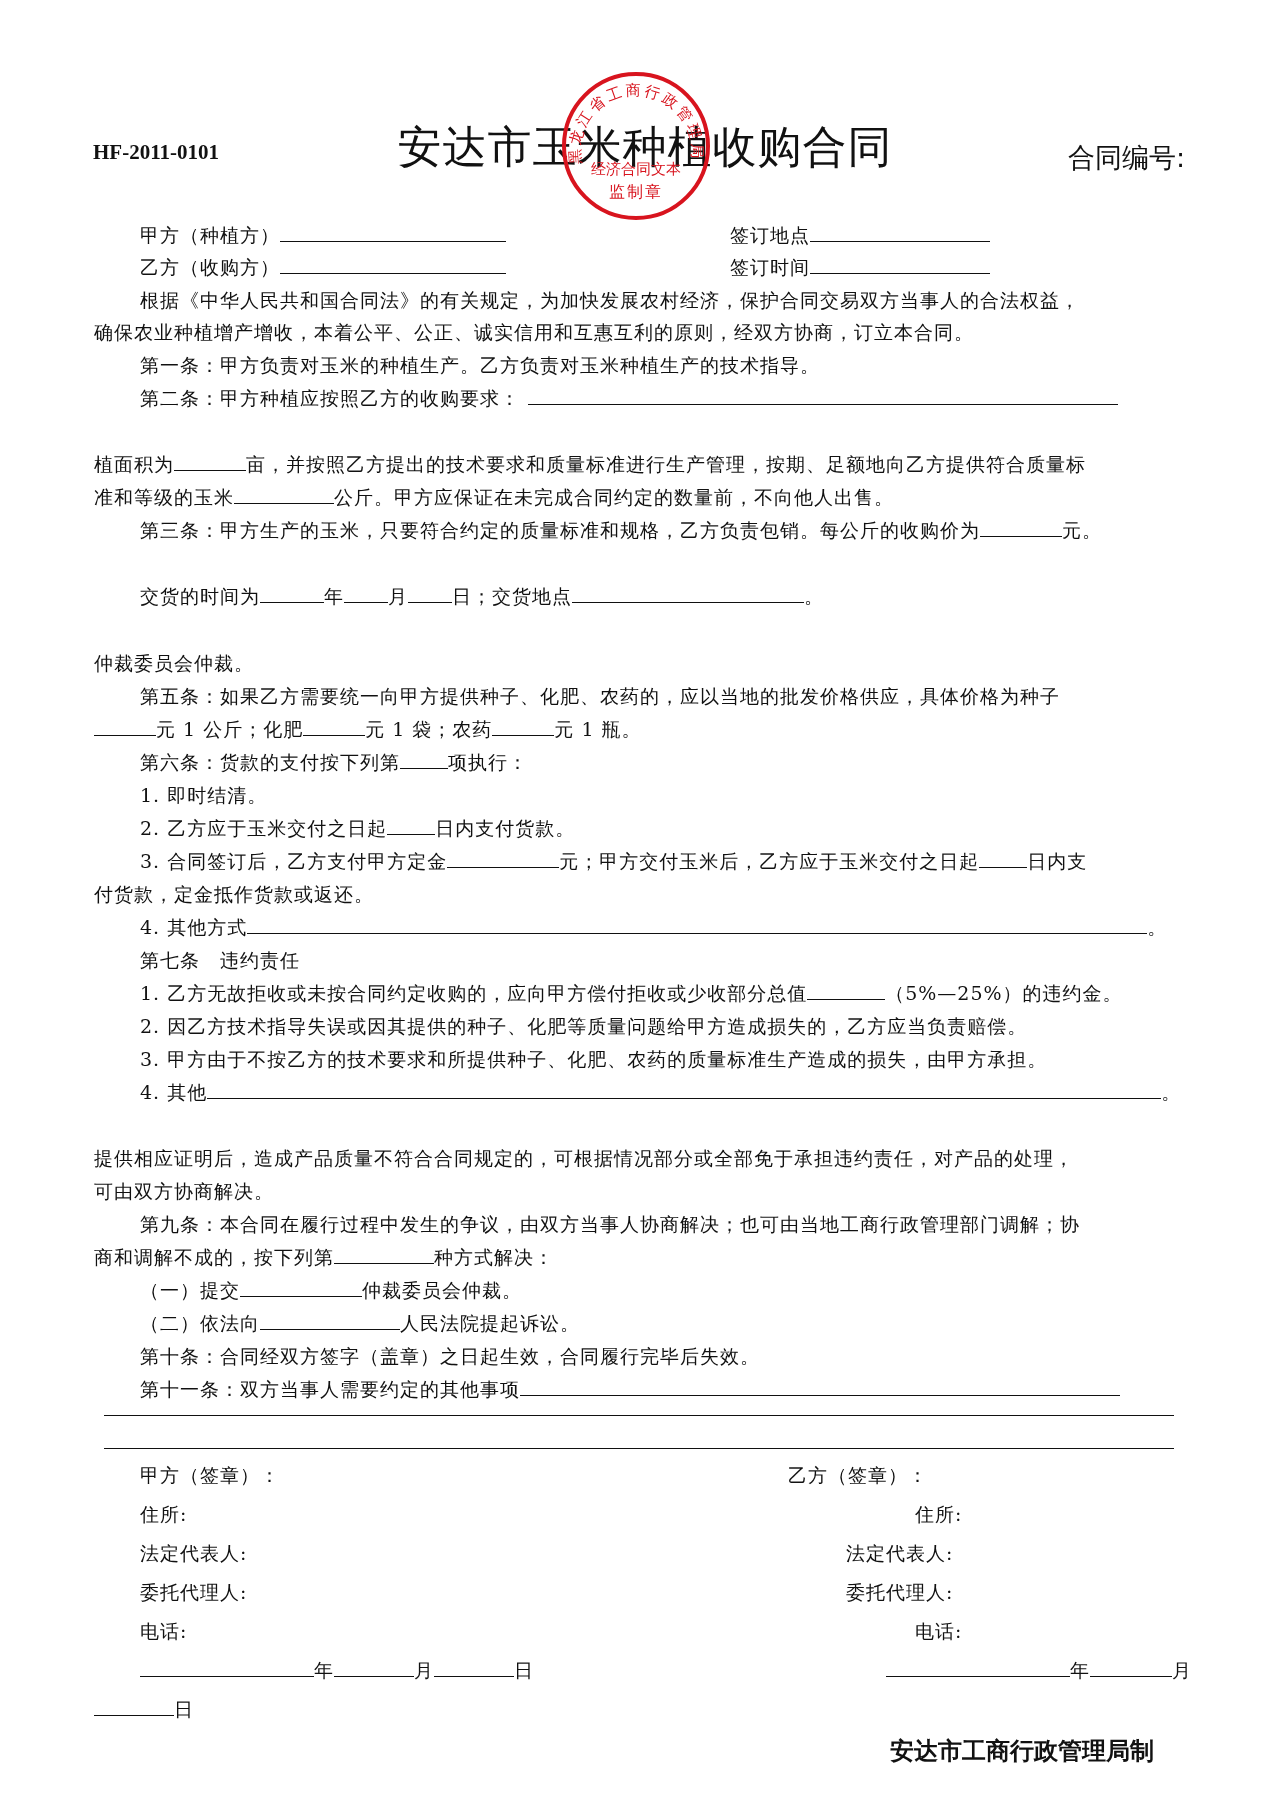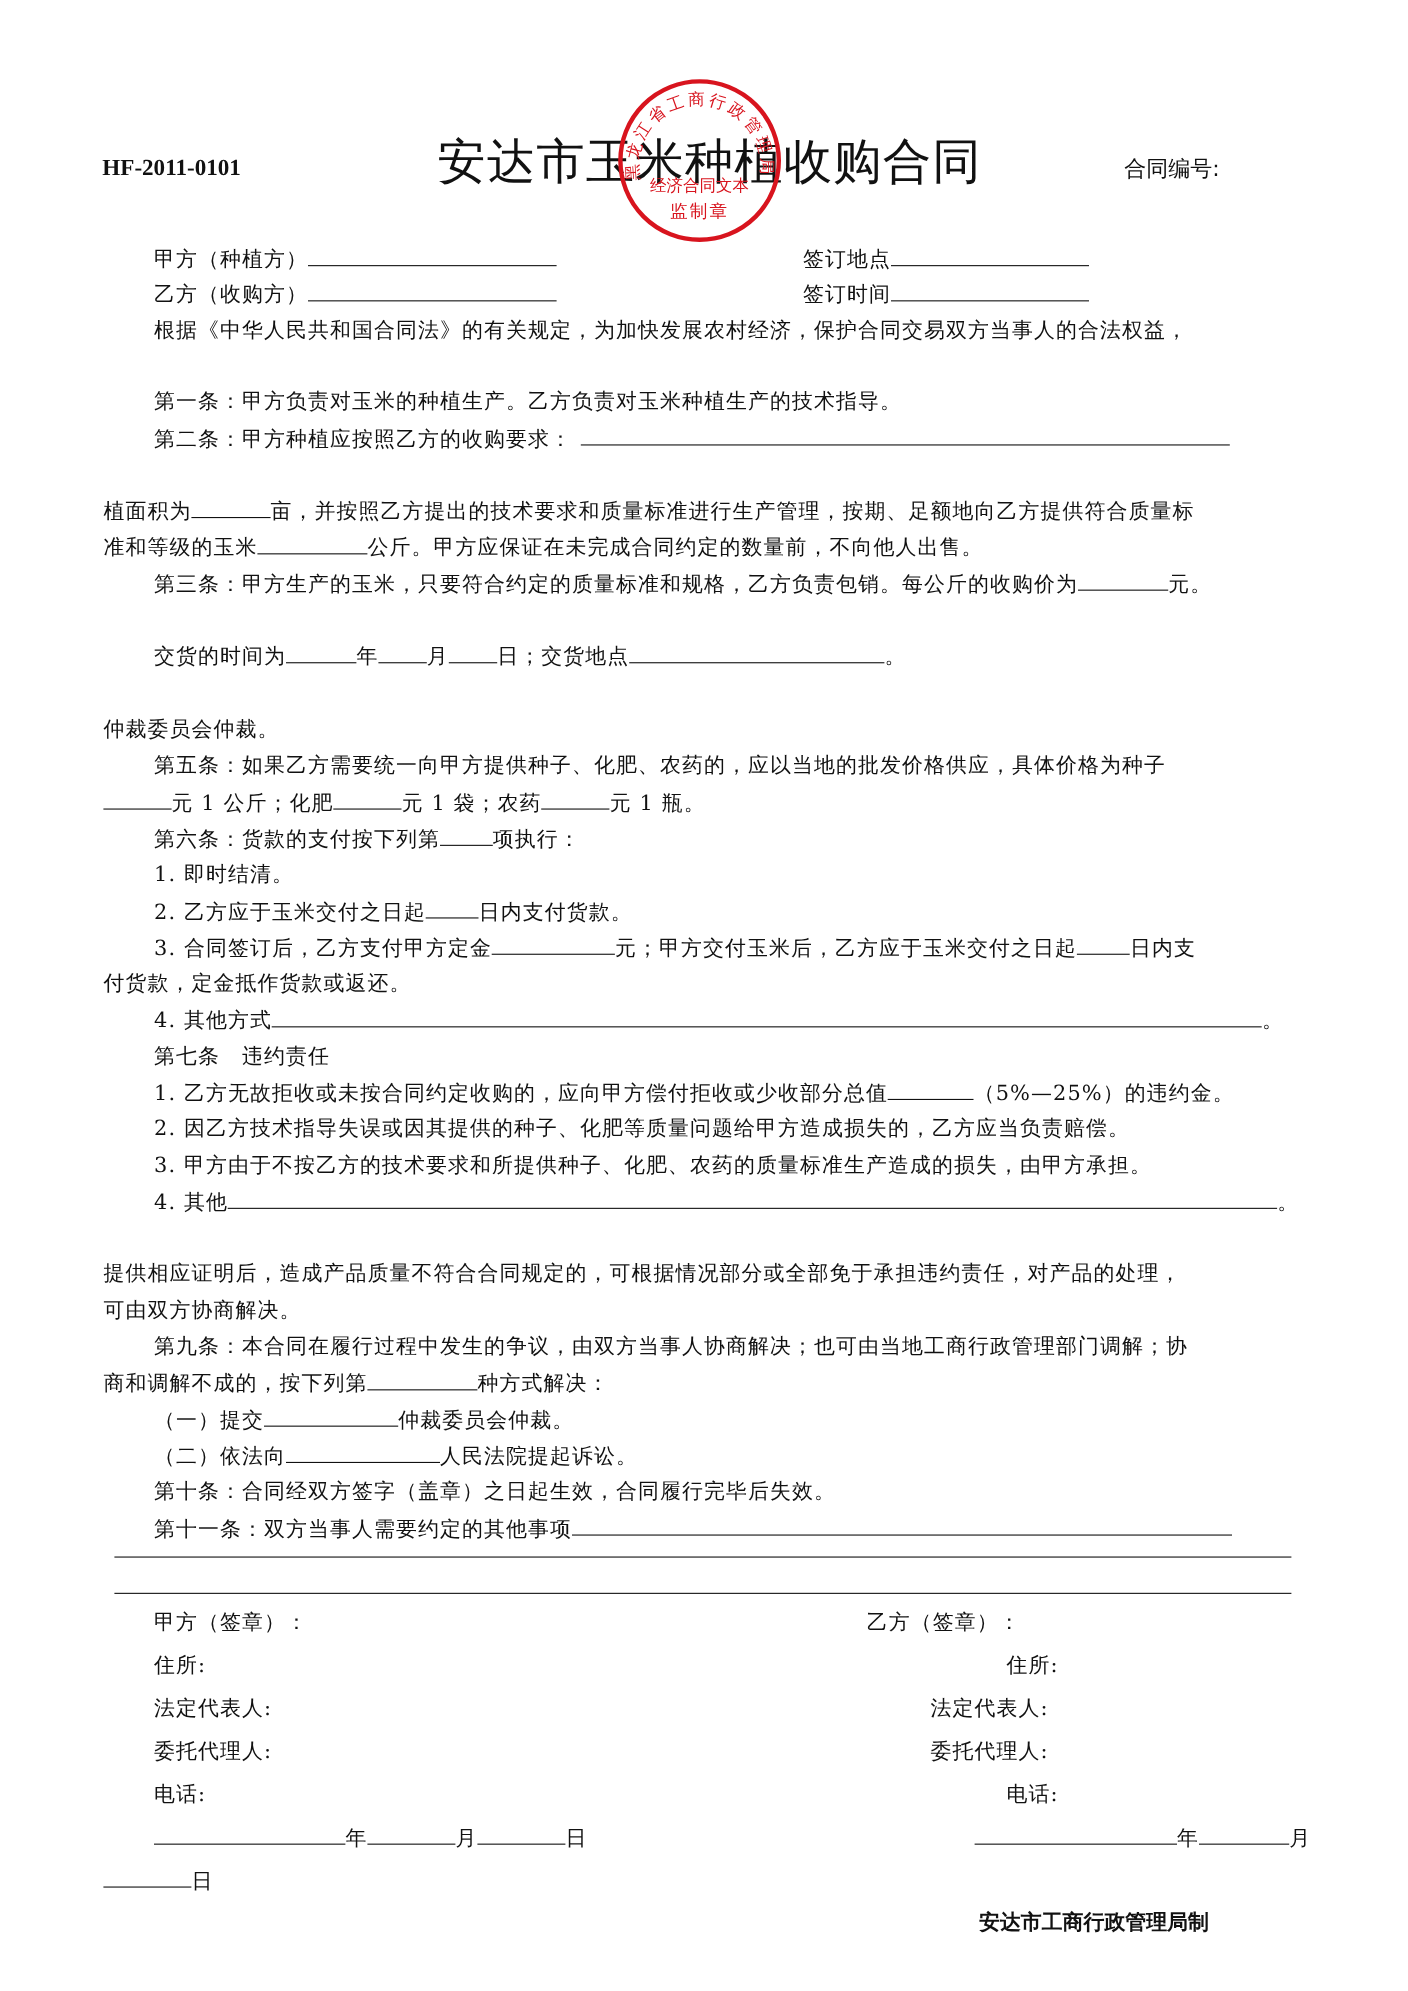--- a/index.html
+++ b/index.html
@@ -3,32 +3,32 @@
 <meta charset="utf-8">
 <style>
   html, body { margin: 0; padding: 0; background: #ffffff; }
   body { width: 1280px; height: 1810px; position: relative; overflow: hidden;
          font-family: "DejaVu Serif", "Liberation Serif", serif; color: #111; }
   .page { position: absolute; left: 0; top: 0; width: 1280px; height: 1810px; }
   .code { position: absolute; left: 93px; top: 140px; font-family: "Liberation Serif", serif;
           font-weight: bold; font-size: 21px; }
   .title { position: absolute; left: 380px; top: 118px; width: 530px; text-align: center;
            font-family: "DejaVu Sans", sans-serif; font-size: 44px; letter-spacing: 1px; }
-  .contract-no { position: absolute; left: 1022px; top: 140px; font-family: "DejaVu Sans", sans-serif; font-size: 20px; }
+  .contract-no { position: absolute; left: 1068px; top: 140px; font-family: "DejaVu Sans", sans-serif; font-size: 27px; }
   .seal { position: absolute; left: 562px; top: 72px; width: 140px; height: 140px; border: 4px solid #d8141e;
           border-radius: 50%; color: #d8141e; font-family: "DejaVu Sans", sans-serif; }
   .seal svg { position: absolute; left: -4px; top: -4px; }
   .seal .c1 { position: absolute; left: 0; width: 140px; top: 84px; text-align: center; font-size: 15px; }
   .seal .c2 { position: absolute; left: 0; width: 140px; top: 106px; text-align: center; font-size: 16px; letter-spacing: 2px; }
   .row { position: absolute; font-size: 19px; line-height: 26px; white-space: nowrap; letter-spacing: 1px; }
   .blank { display: inline-block; border-bottom: 1.5px solid #111; height: 19px; vertical-align: baseline; }
   .ind { left: 140px; text-align: center; }
   .full { left: 94px; }
   .rl { position: absolute; border-bottom: 1.5px solid #111; height: 0; }
-  .issuer { position: absolute; left: 890px; top: 1735px; font-family: "DejaVu Sans", sans-serif; font-weight: bold; font-size: 19px; }
+  .issuer { position: absolute; left: 890px; top: 1735px; font-family: "DejaVu Sans", sans-serif; font-weight: bold; font-size: 24px; }
 </style>
 </head>
 <body>
 
 <div class="page">
 
   <div class="code">HF-2011-0101</div>
   <div class="title">安达市玉米种植收购合同</div>
   <div class="contract-no">合同编号:</div>
 
@@ -52,20 +52,21 @@
     <span>签订地点</span><span class="blank" style="width:180px"></span>
   </div>
   <div class="row ind" style="top:254px">
     <span>乙方（收购方）</span><span class="blank" style="width:226px"></span>
   </div>
   <div class="row" style="left:730px;top:254px">
     <span>签订时间</span><span class="blank" style="width:180px"></span>
   </div>
 
   <div class="row ind" style="top:287px">根据《中华人民共和国合同法》的有关规定，为加快发展农村经济，保护合同交易双方当事人的合法权益，</div>
+  <div class="row full" style="top:319px">确保农业种植增产增收，本着公平、公正、诚实信用和互惠互利的原则，经双方协商，订立本合同。</div>
 
   <div class="row ind" style="top:352px">第一条：甲方负责对玉米的种植生产。乙方负责对玉米种植生产的技术指导。</div>
 
   <div class="row ind" style="top:385px">
     <span>第二条：甲方种植应按照乙方的收购要求：</span><span class="blank" style="width:590px;margin-left:8px"></span>
   </div>
   <div class="row full" style="top:451px">
     <span>植面积为</span><span class="blank" style="width:72px"></span><span>亩，并按照乙方提出的技术要求和质量标准进行生产管理，按期、足额地向乙方提供符合质量标</span>
   </div>
   <div class="row full" style="top:484px">

